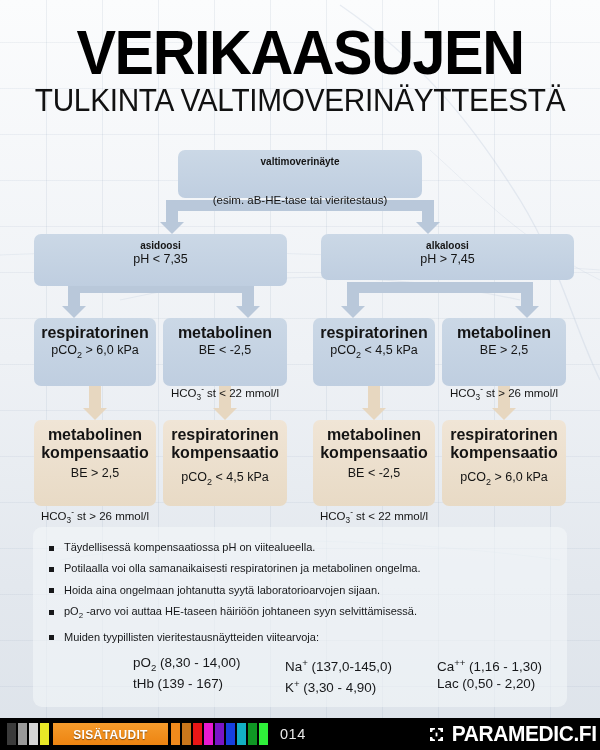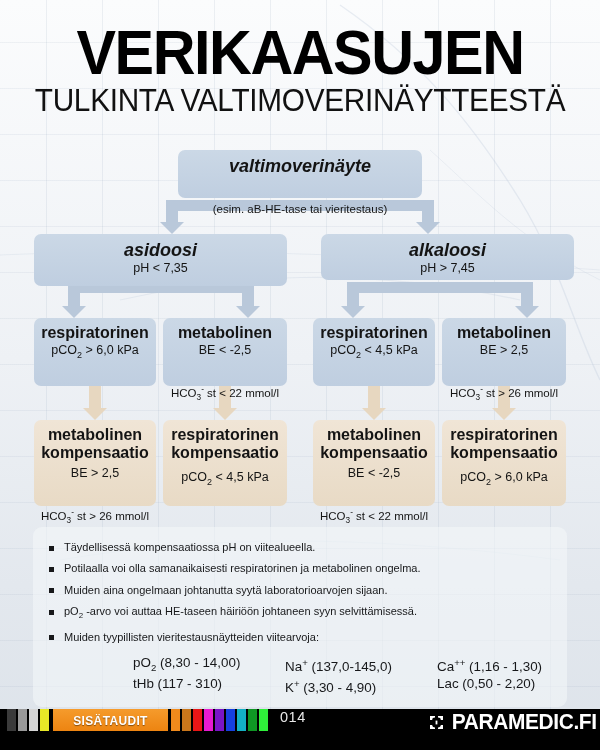--- a/index.html
+++ b/index.html
@@ -93,21 +93,21 @@
     line-height: 1.12;
     display: block;
   }
   .box .bs {
     font-size: 12.5px;
     line-height: 1.2;
     display: block;
     margin-top: 1px;
   }
   .box .bs.small { font-size: 11.5px; margin-top: 27px; }
-  .box .bt.big { font-size: 18px; font-style: italic; }
+  .box .bt.big { font-size: 10px; }
   sub { font-size: 0.72em; }
   sup { font-size: 0.72em; }
 
   
   .arrow {
     position: absolute;
     z-index: 2;
   }
   .arrow .stem {
     position: absolute;
@@ -182,25 +182,25 @@
     white-space: nowrap;
   }
   .reftable span { display: block; }
 
   
   .footer {
     position: absolute;
     left: 0;
     bottom: 0;
     width: 600px;
-    height: 41px;
+    height: 32px;
     background: #000;
     z-index: 6;
     display: flex;
-    align-items: flex-start;
+    align-items: center;
   }
   .footer .grays { display: flex; margin-left: 7px; }
   .footer .grays i { width: 9px; height: 22px; display: block; margin-right: 2px; }
   .cat-chip {
     height: 22px;
     background: #f08a1c;
     background: linear-gradient(180deg, #f59b2c 0%, #ed8411 100%);
     display: flex;
     align-items: center;
     justify-content: center;
@@ -362,29 +362,29 @@
   <div class="box tan" style="left:442px; top:420px; width:124px; height:86px;">
     <span class="bt">respiratorinen</span>
     <span class="bt">kompensaatio</span>
     <span class="bs" style="margin-top:8px;">pCO<sub>2</sub> &gt; 6,0 kPa</span>
   </div>
 
   <div class="notes">
     <ul>
       <li>Täydellisessä kompensaatiossa pH on viitealueella.</li>
       <li>Potilaalla voi olla samanaikaisesti respiratorinen ja metabolinen ongelma.</li>
-      <li>Muiden aina ongelmaan johtanutta syytä laboratorioarvojen sijaan.</li>
+      <li>Hoida aina ongelmaan johtanutta syytä laboratorioarvojen sijaan.</li>
       <li>pO<sub>2</sub> -arvo voi auttaa HE-taseen häiriöön johtaneen syyn selvittämisessä.</li>
       <li>Muiden tyypillisten vieritestausnäytteiden viitearvoja:</li>
     </ul>
     <div class="reftable">
       <span>pO<sub>2</sub> (8,30 - 14,00)</span>
       <span>Na<sup>+</sup> (137,0-145,0)</span>
       <span>Ca<sup>++</sup> (1,16 - 1,30)</span>
-      <span>tHb (117 - 310)</span>
+      <span>tHb (139 - 167)</span>
       <span>K<sup>+</sup> (3,30 - 4,90)</span>
       <span>Lac (0,50 - 2,20)</span>
     </div>
   </div>
 
   <div class="footer">
     <div class="grays">
       <i style="background:#3b3b3b"></i>
       <i style="background:#9a9a9a"></i>
       <i style="background:#d6d6d6"></i>

